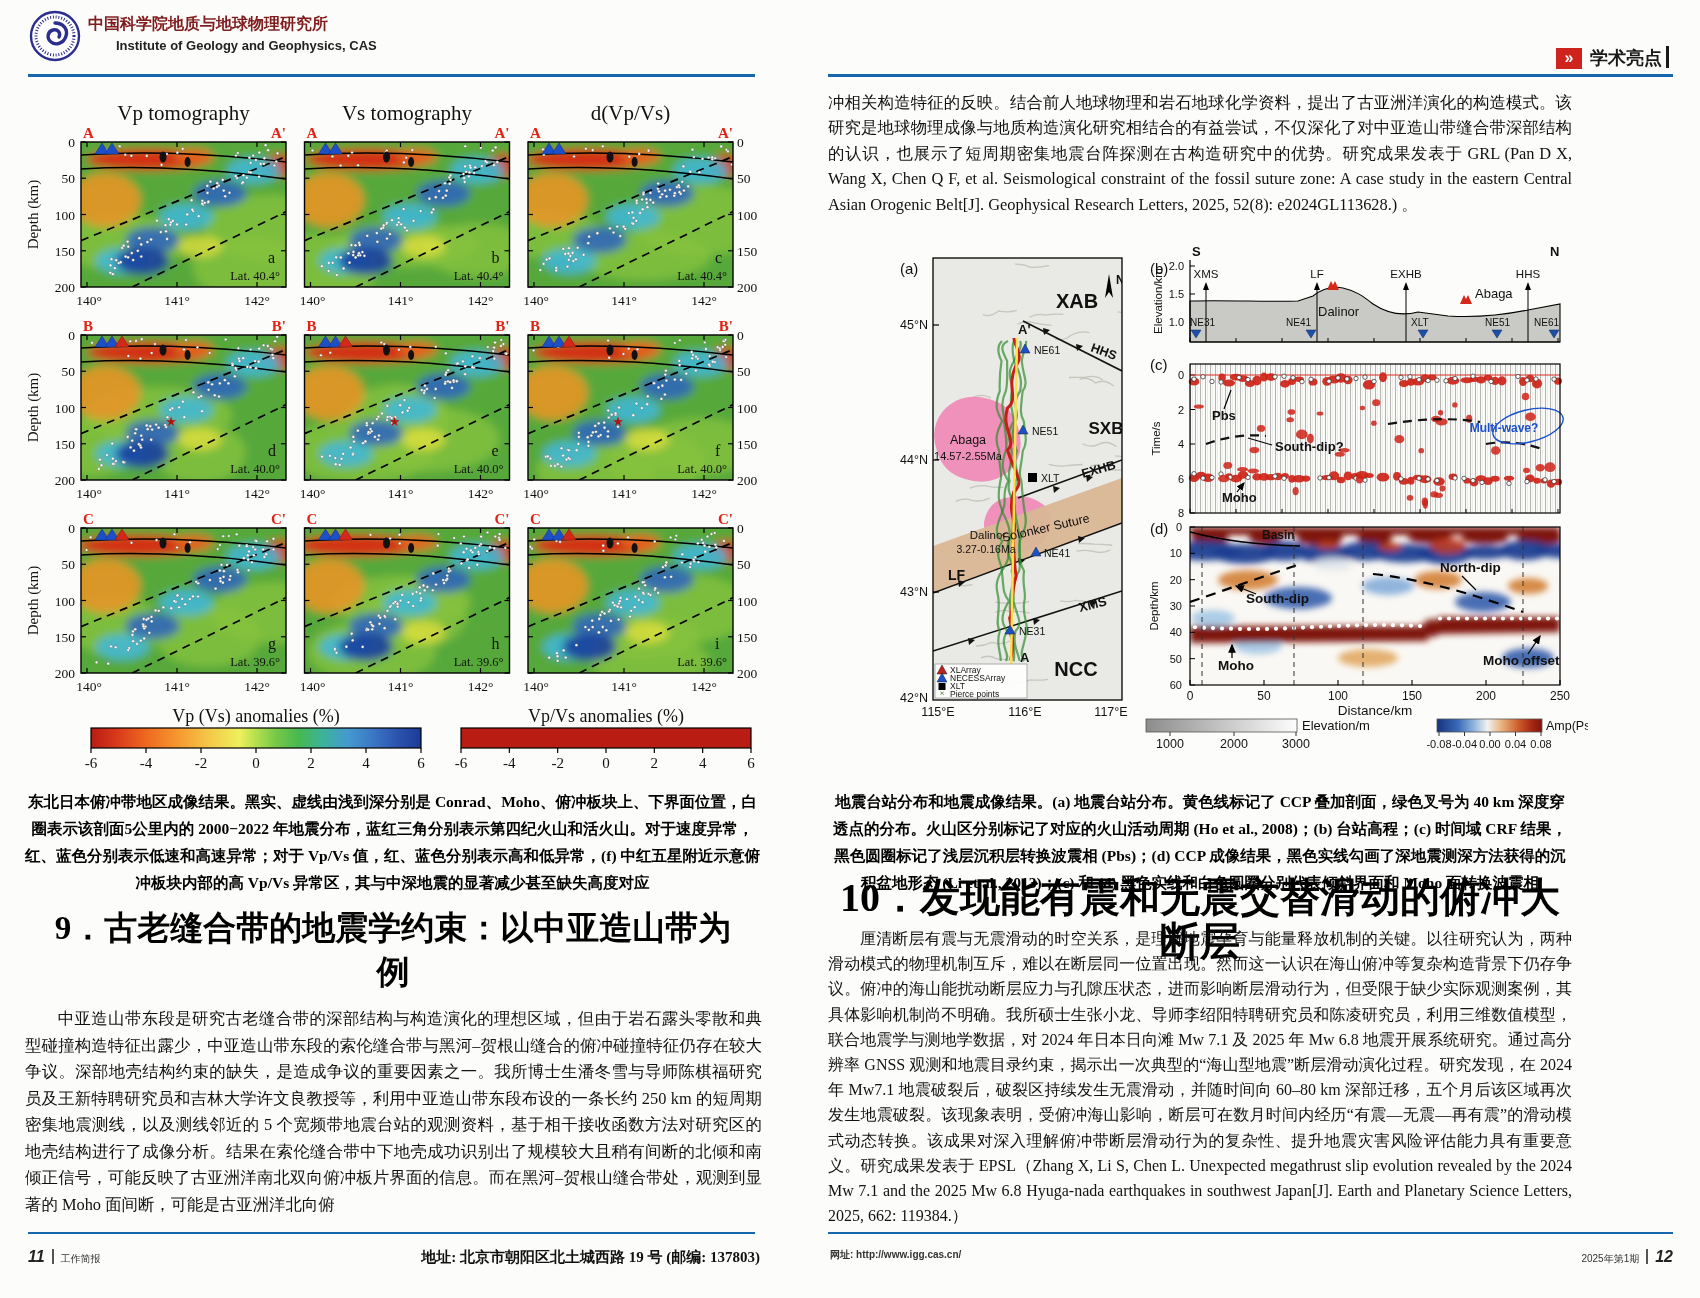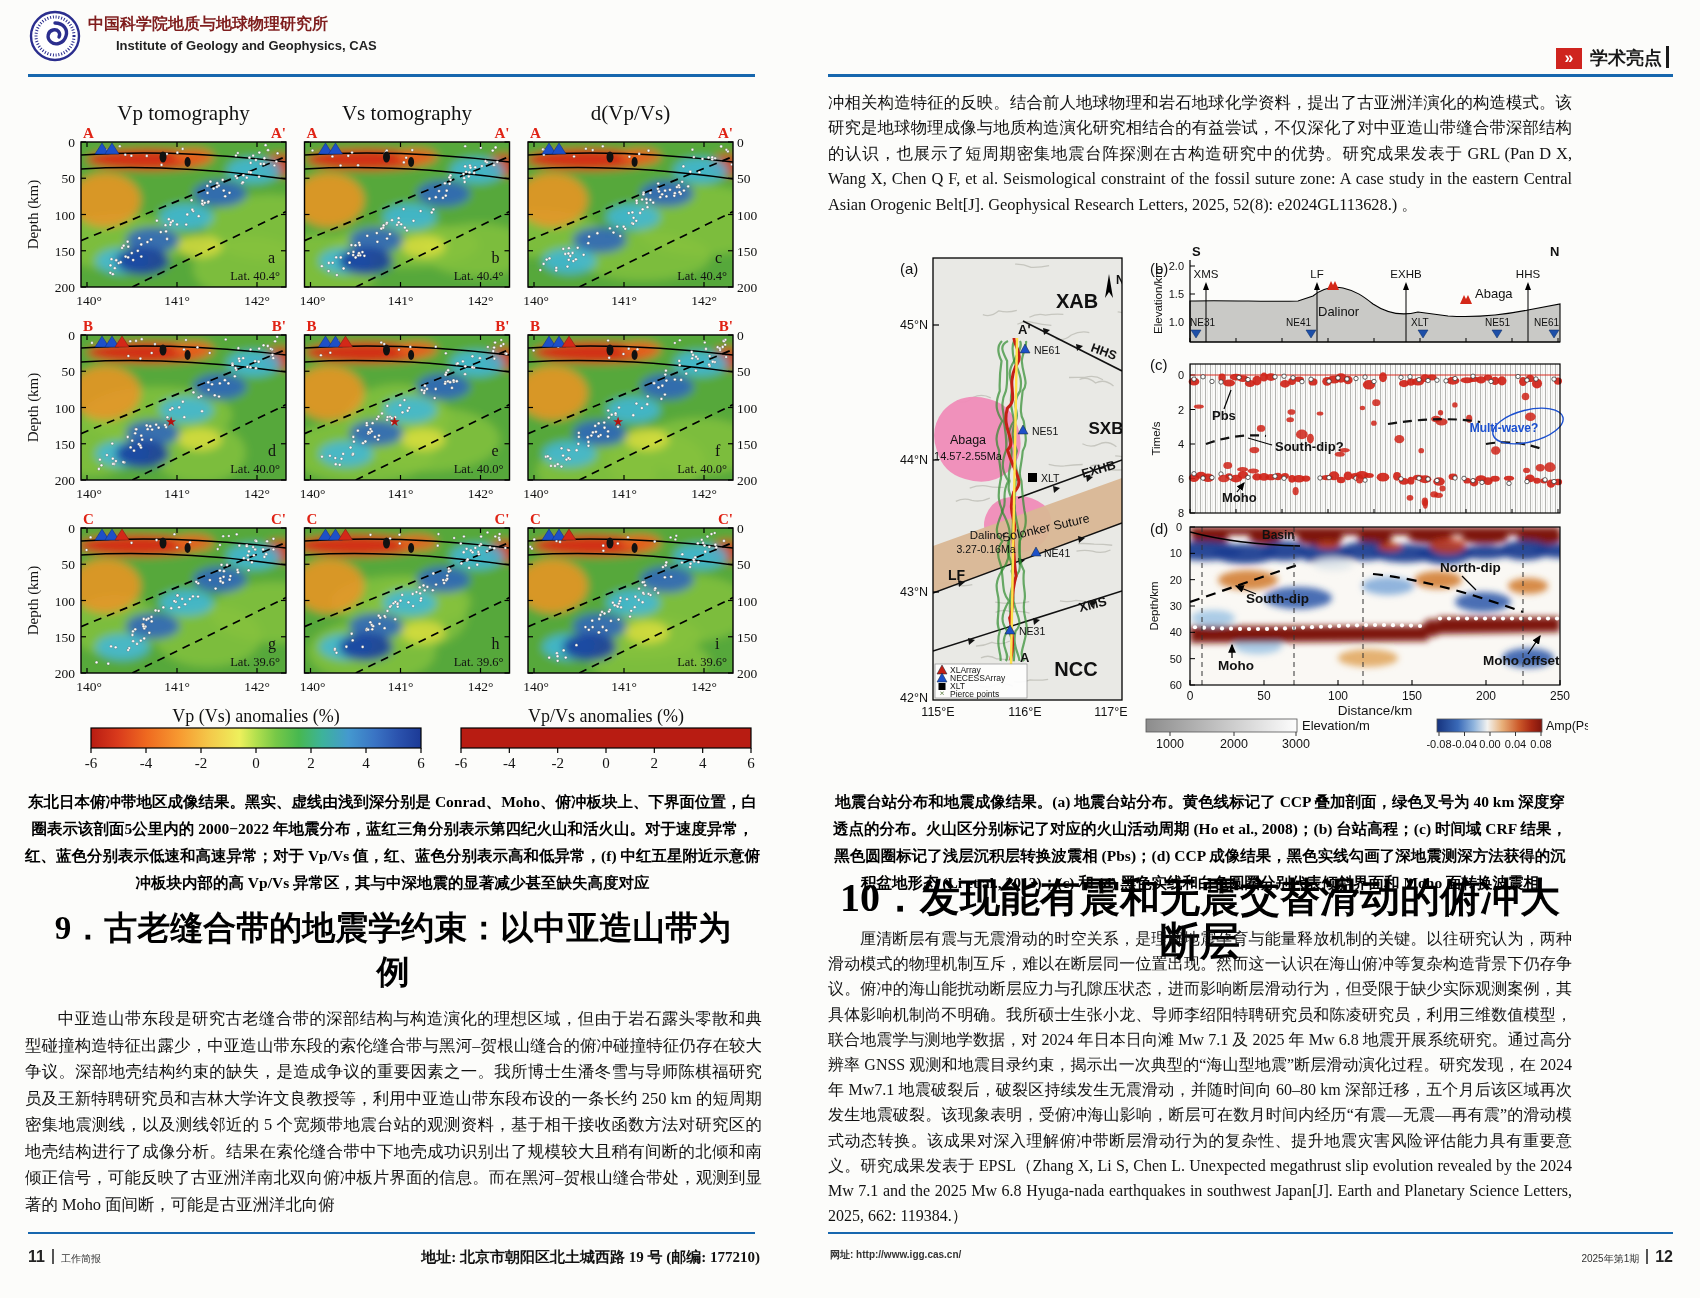--- a/index.html
+++ b/index.html
@@ -11,21 +11,21 @@
   #inst-en{left:88px;top:38px;font-family:"Liberation Sans",sans-serif;font-weight:bold;font-size:13px;color:#222;padding-left:28px;}
   #badge{left:1556px;top:48px;width:26px;height:21px;background:#cf241e;color:#fff;font-weight:bold;font-size:16px;text-align:center;line-height:20px;font-family:"Liberation Sans",sans-serif;}
   #badge-label{left:1590px;top:46px;font-size:18px;font-weight:bold;font-family:"Liberation Sans",sans-serif;color:#1a1a1a;}
   #badge-bar{left:1666px;top:46px;width:3px;height:22px;background:#1a1a1a;}
   
   .caption{font-size:15.5px;line-height:27px;text-align:center;font-weight:600;color:#000;}
   .sec-head{font-size:33px;font-weight:bold;text-align:center;line-height:44px;color:#000;}
   .body-para{font-size:16.4px;line-height:26.5px;text-align:justify;text-indent:2em;color:#111;}
   .body-para.noindent{text-indent:0;}
   
-  .pgnum{font-family:"Liberation Sans",sans-serif;font-weight:bold;font-size:16px;color:#222;}
+  .pgnum{font-family:"Liberation Sans",sans-serif;font-weight:bold;font-size:16px;color:#222;font-style:italic;}
   .pglabel{font-family:"Liberation Sans",sans-serif;font-size:10px;color:#333;}
   .vbar{display:inline-block;width:2px;height:15px;background:#555;margin:0 7px;vertical-align:-2px;}
   .addr{font-weight:bold;font-size:15px;color:#111;}
   svg text{user-select:none;}
 </style>
 </head>
 <body>
 
 <svg class="abs" id="logo" style="left:28px;top:8px" width="54" height="56" viewBox="0 0 54 56">
   <circle cx="27" cy="28" r="24" fill="#fff" stroke="#2b2e8e" stroke-width="2.4"></circle>
@@ -1453,21 +1453,21 @@
 <div class="abs caption" id="left-caption" style="left:25px;top:788px;width:735px;">东北日本俯冲带地区成像结果。黑实、虚线由浅到深分别是 Conrad、Moho、俯冲板块上、下界面位置，白圈表示该剖面5公里内的 2000−2022 年地震分布，蓝红三角分别表示第四纪火山和活火山。对于速度异常，红、蓝色分别表示低速和高速异常；对于 Vp/Vs 值，红、蓝色分别表示高和低异常，(f) 中红五星附近示意俯冲板块内部的高 Vp/Vs 异常区，其与中深地震的显著减少甚至缺失高度对应</div>
 
 <div class="abs sec-head" style="left:25px;top:906px;width:700px;margin-left:18px;">9．古老缝合带的地震学约束：以中亚造山带为例</div>
 
 <div class="abs body-para" style="left:25px;top:1006px;width:737px;">中亚造山带东段是研究古老缝合带的深部结构与构造演化的理想区域，但由于岩石露头零散和典型碰撞构造特征出露少，中亚造山带东段的索伦缝合带与黑河–贺根山缝合的俯冲碰撞特征仍存在较大争议。深部地壳结构约束的缺失，是造成争议的重要因素之一。我所博士生潘冬雪与导师陈棋福研究员及王新特聘研究员和吉林大学许文良教授等，利用中亚造山带东段布设的一条长约 250 km 的短周期密集地震测线，以及测线邻近的 5 个宽频带地震台站的观测资料，基于相干接收函数方法对研究区的地壳结构进行了成像分析。结果在索伦缝合带中下地壳成功识别出了规模较大且稍有间断的北倾和南倾正信号，可能反映了古亚洲洋南北双向俯冲板片界面的信息。而在黑河–贺根山缝合带处，观测到显著的 Moho 面间断，可能是古亚洲洋北向俯</div>
 
 <div class="rule" style="left:28px;top:1232px;width:727px;height:2px;"></div>
 <div class="abs" style="left:28px;top:1248px;">
   <span class="pgnum">11</span><span class="vbar"></span><span class="pglabel">工作简报</span>
 </div>
-<div class="abs addr" style="left:25px;top:1248px;width:735px;text-align:right;">地址: 北京市朝阳区北土城西路 19 号 (邮编: 177210)</div>
+<div class="abs addr" style="left:25px;top:1248px;width:735px;text-align:right;">地址: 北京市朝阳区北土城西路 19 号 (邮编: 137803)</div>
 
 <div class="abs body-para noindent" style="left:828px;top:90px;width:744px;line-height:25.4px;">冲相关构造特征的反映。结合前人地球物理和岩石地球化学资料，提出了古亚洲洋演化的构造模式。该研究是地球物理成像与地质构造演化研究相结合的有益尝试，不仅深化了对中亚造山带缝合带深部结构的认识，也展示了短周期密集地震台阵探测在古构造研究中的优势。研究成果发表于 GRL (Pan D X, Wang X, Chen Q F, et al. Seismological constraint of the fossil suture zone: A case study in the eastern Central Asian Orogenic Belt[J]. Geophysical Research Letters, 2025, 52(8): e2024GL113628.) 。</div>
 
 <div class="abs" id="right-figure" style="left:828px;top:246px;width:760px;height:506px;"><svg width="760" height="506" viewBox="0 0 760 506">
       <defs>
         <filter id="rb3" x="-40%" y="-40%" width="180%" height="180%">
           <feGaussianBlur stdDeviation="3"></feGaussianBlur>
         </filter>
         <marker id="ah2" markerWidth="8" markerHeight="8" refX="6" refY="3" orient="auto">
           <path d="M0,0 L7,3 L0,6 Z" fill="#000"></path>

